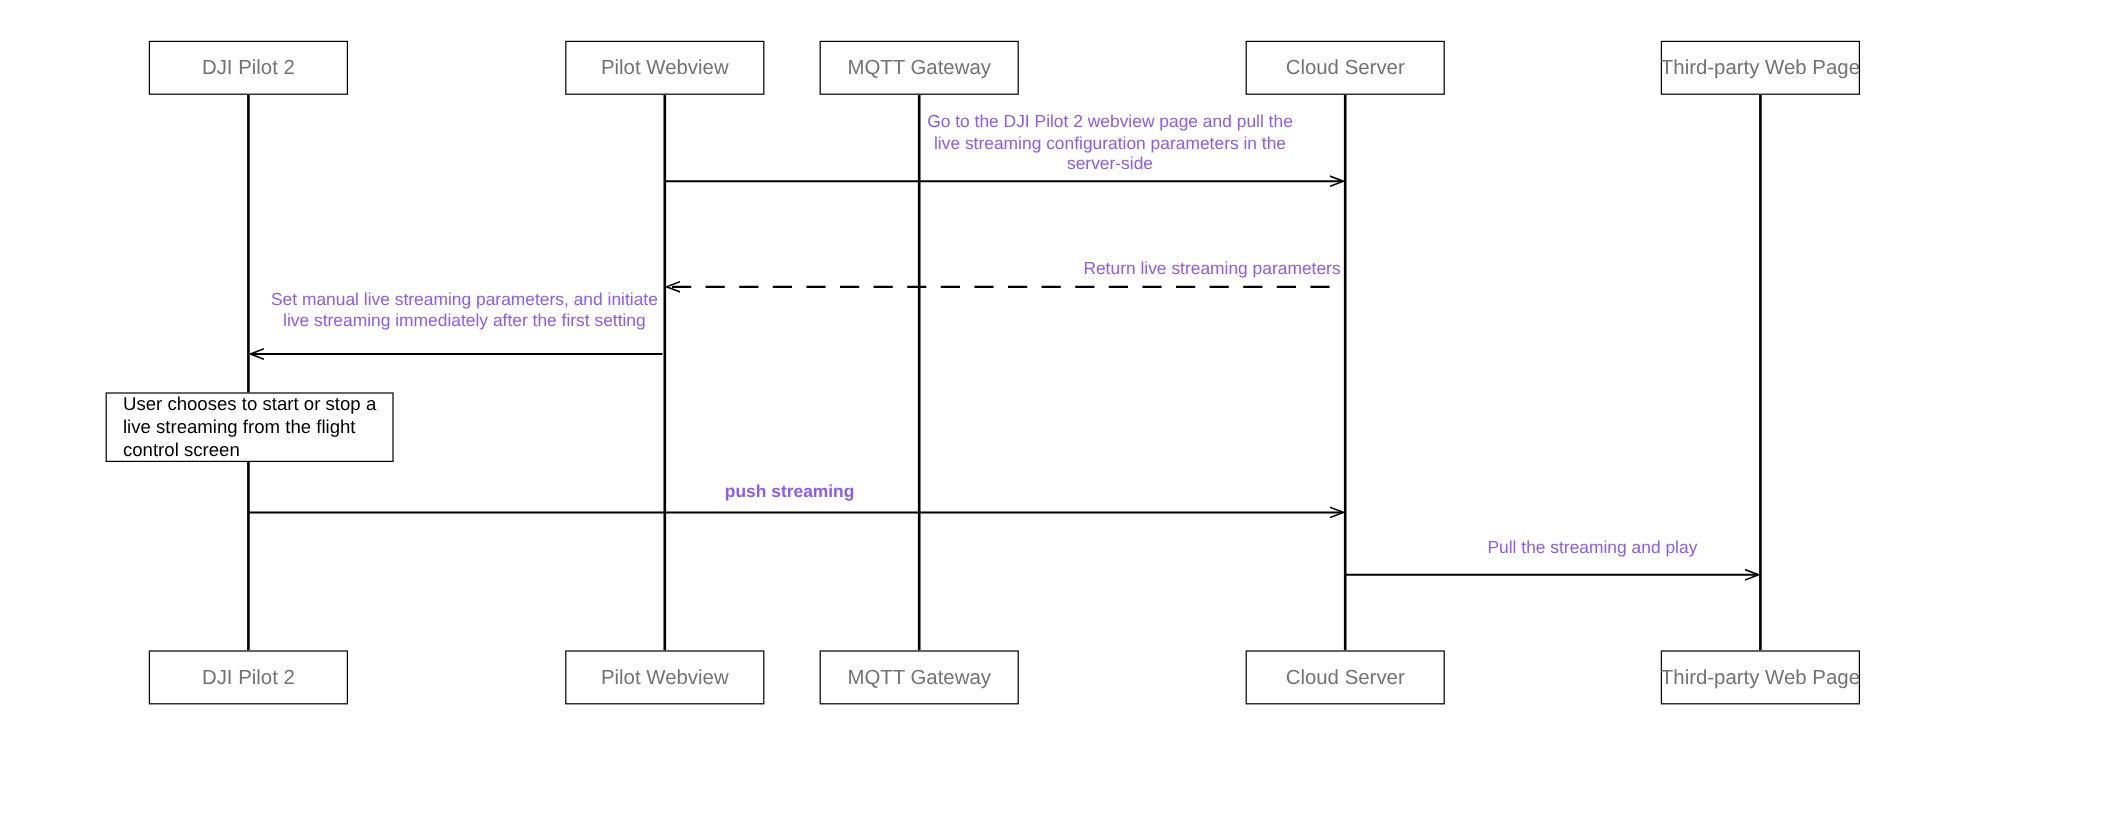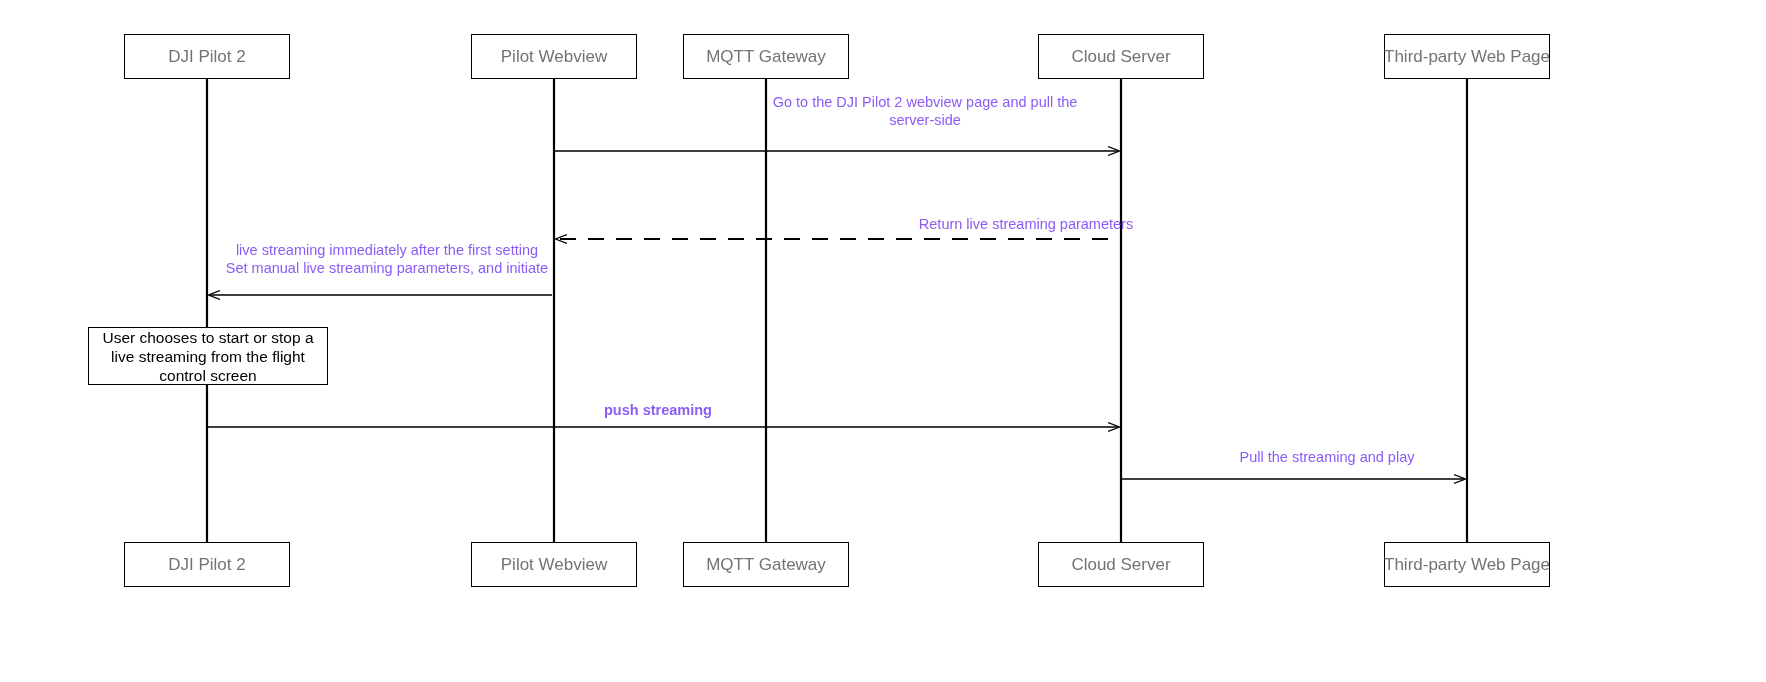--- a/index.html
+++ b/index.html
@@ -39,21 +39,20 @@
     white-space: nowrap;
   }
   .note-box {
     position: absolute;
     box-sizing: border-box;
     border: 1px solid #000000;
     background: #ffffff;
     display: flex;
     align-items: center;
     justify-content: center;
-    text-align: center;
     font-size: 15.5px;
     line-height: 19px;
     padding: 3px 6px;
     color: #000000;
   }
   .label-stack {
     position: absolute;
     text-align: center;
     font-size: 14.5px;
     line-height: 17.5px;
@@ -121,30 +120,31 @@
   </div>
   <div class="actor-box" style="left:1038px; top:542px; width:166px; height:45px;">
     <span>Cloud Server</span>
   </div>
   <div class="actor-box" style="left:1384px; top:542px; width:166px; height:45px;">
     <span>Third-party Web Page</span>
   </div>
 
   <div class="label-stack" style="left:683px; top:94px; width:484px;">
     <div>Go to the DJI Pilot 2 webview page and pull the</div>
+    <div>live streaming configuration parameters in the</div>
     <div>server-side</div>
   </div>
 
-  <div class="label-stack" style="left:704px; top:216px; width:644px;">
+  <div class="label-stack" style="left:688px; top:216px; width:644px;">
     <div>Return live streaming parameters</div>
   </div>
 
   <div class="label-stack" style="left:187px; top:242px; width:400px;">
+    <div>Set manual live streaming parameters, and initiate</div>
     <div>live streaming immediately after the first setting</div>
-    <div>Set manual live streaming parameters, and initiate</div>
   </div>
 
   <div class="label-stack" style="left:512px; top:402px; width:292px;font-weight:bold;">
     <div>push streaming</div>
   </div>
 
   <div class="label-stack" style="left:1142px; top:449px; width:370px;">
     <div>Pull the streaming and play</div>
   </div>
 

